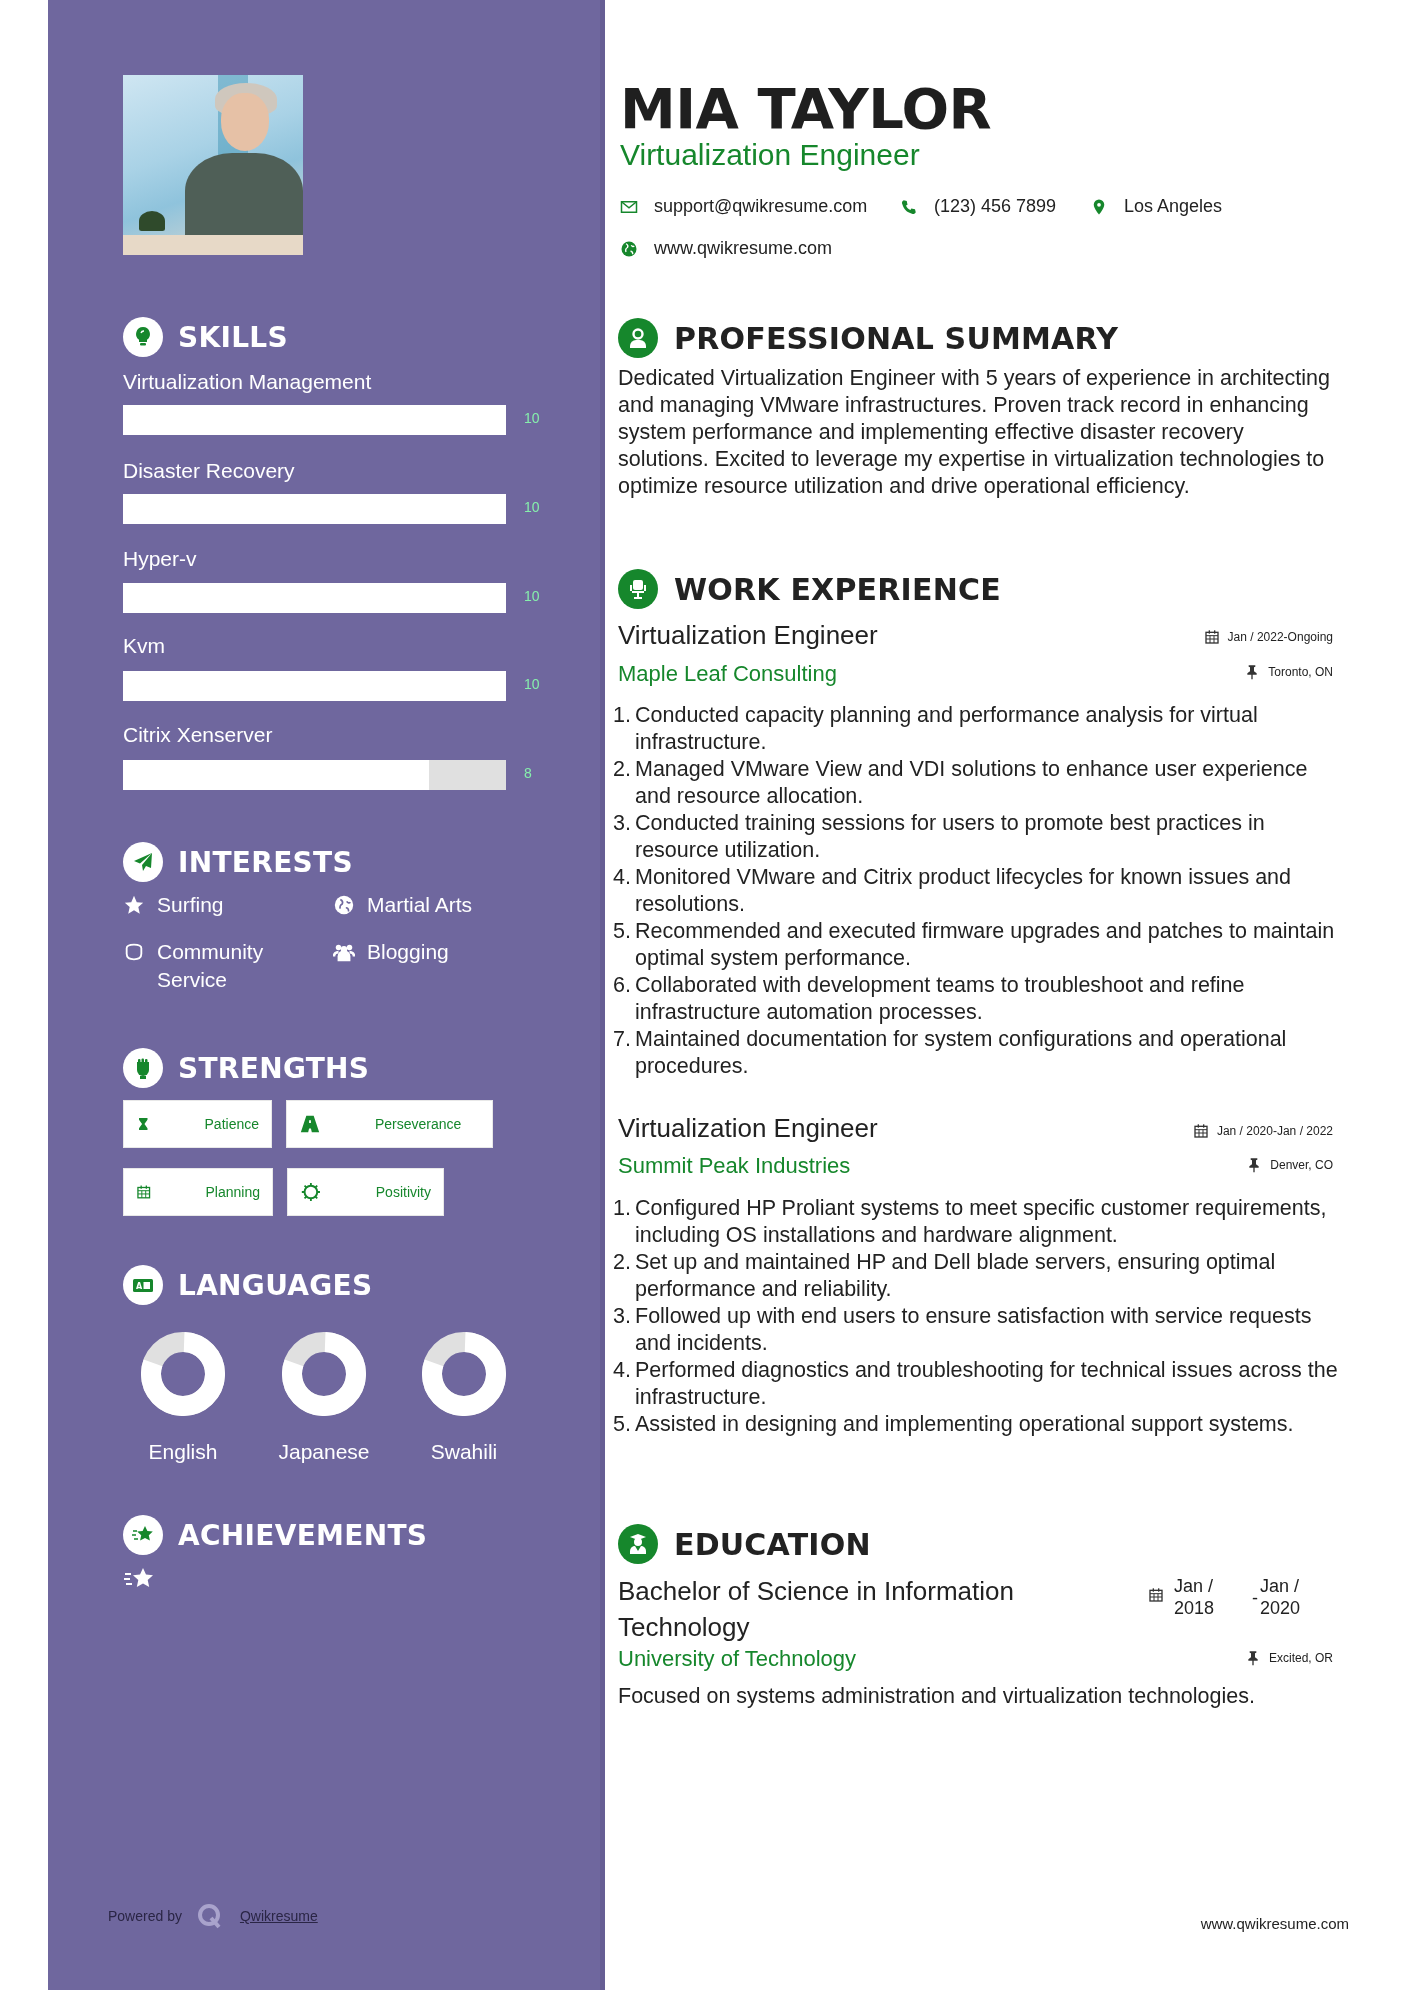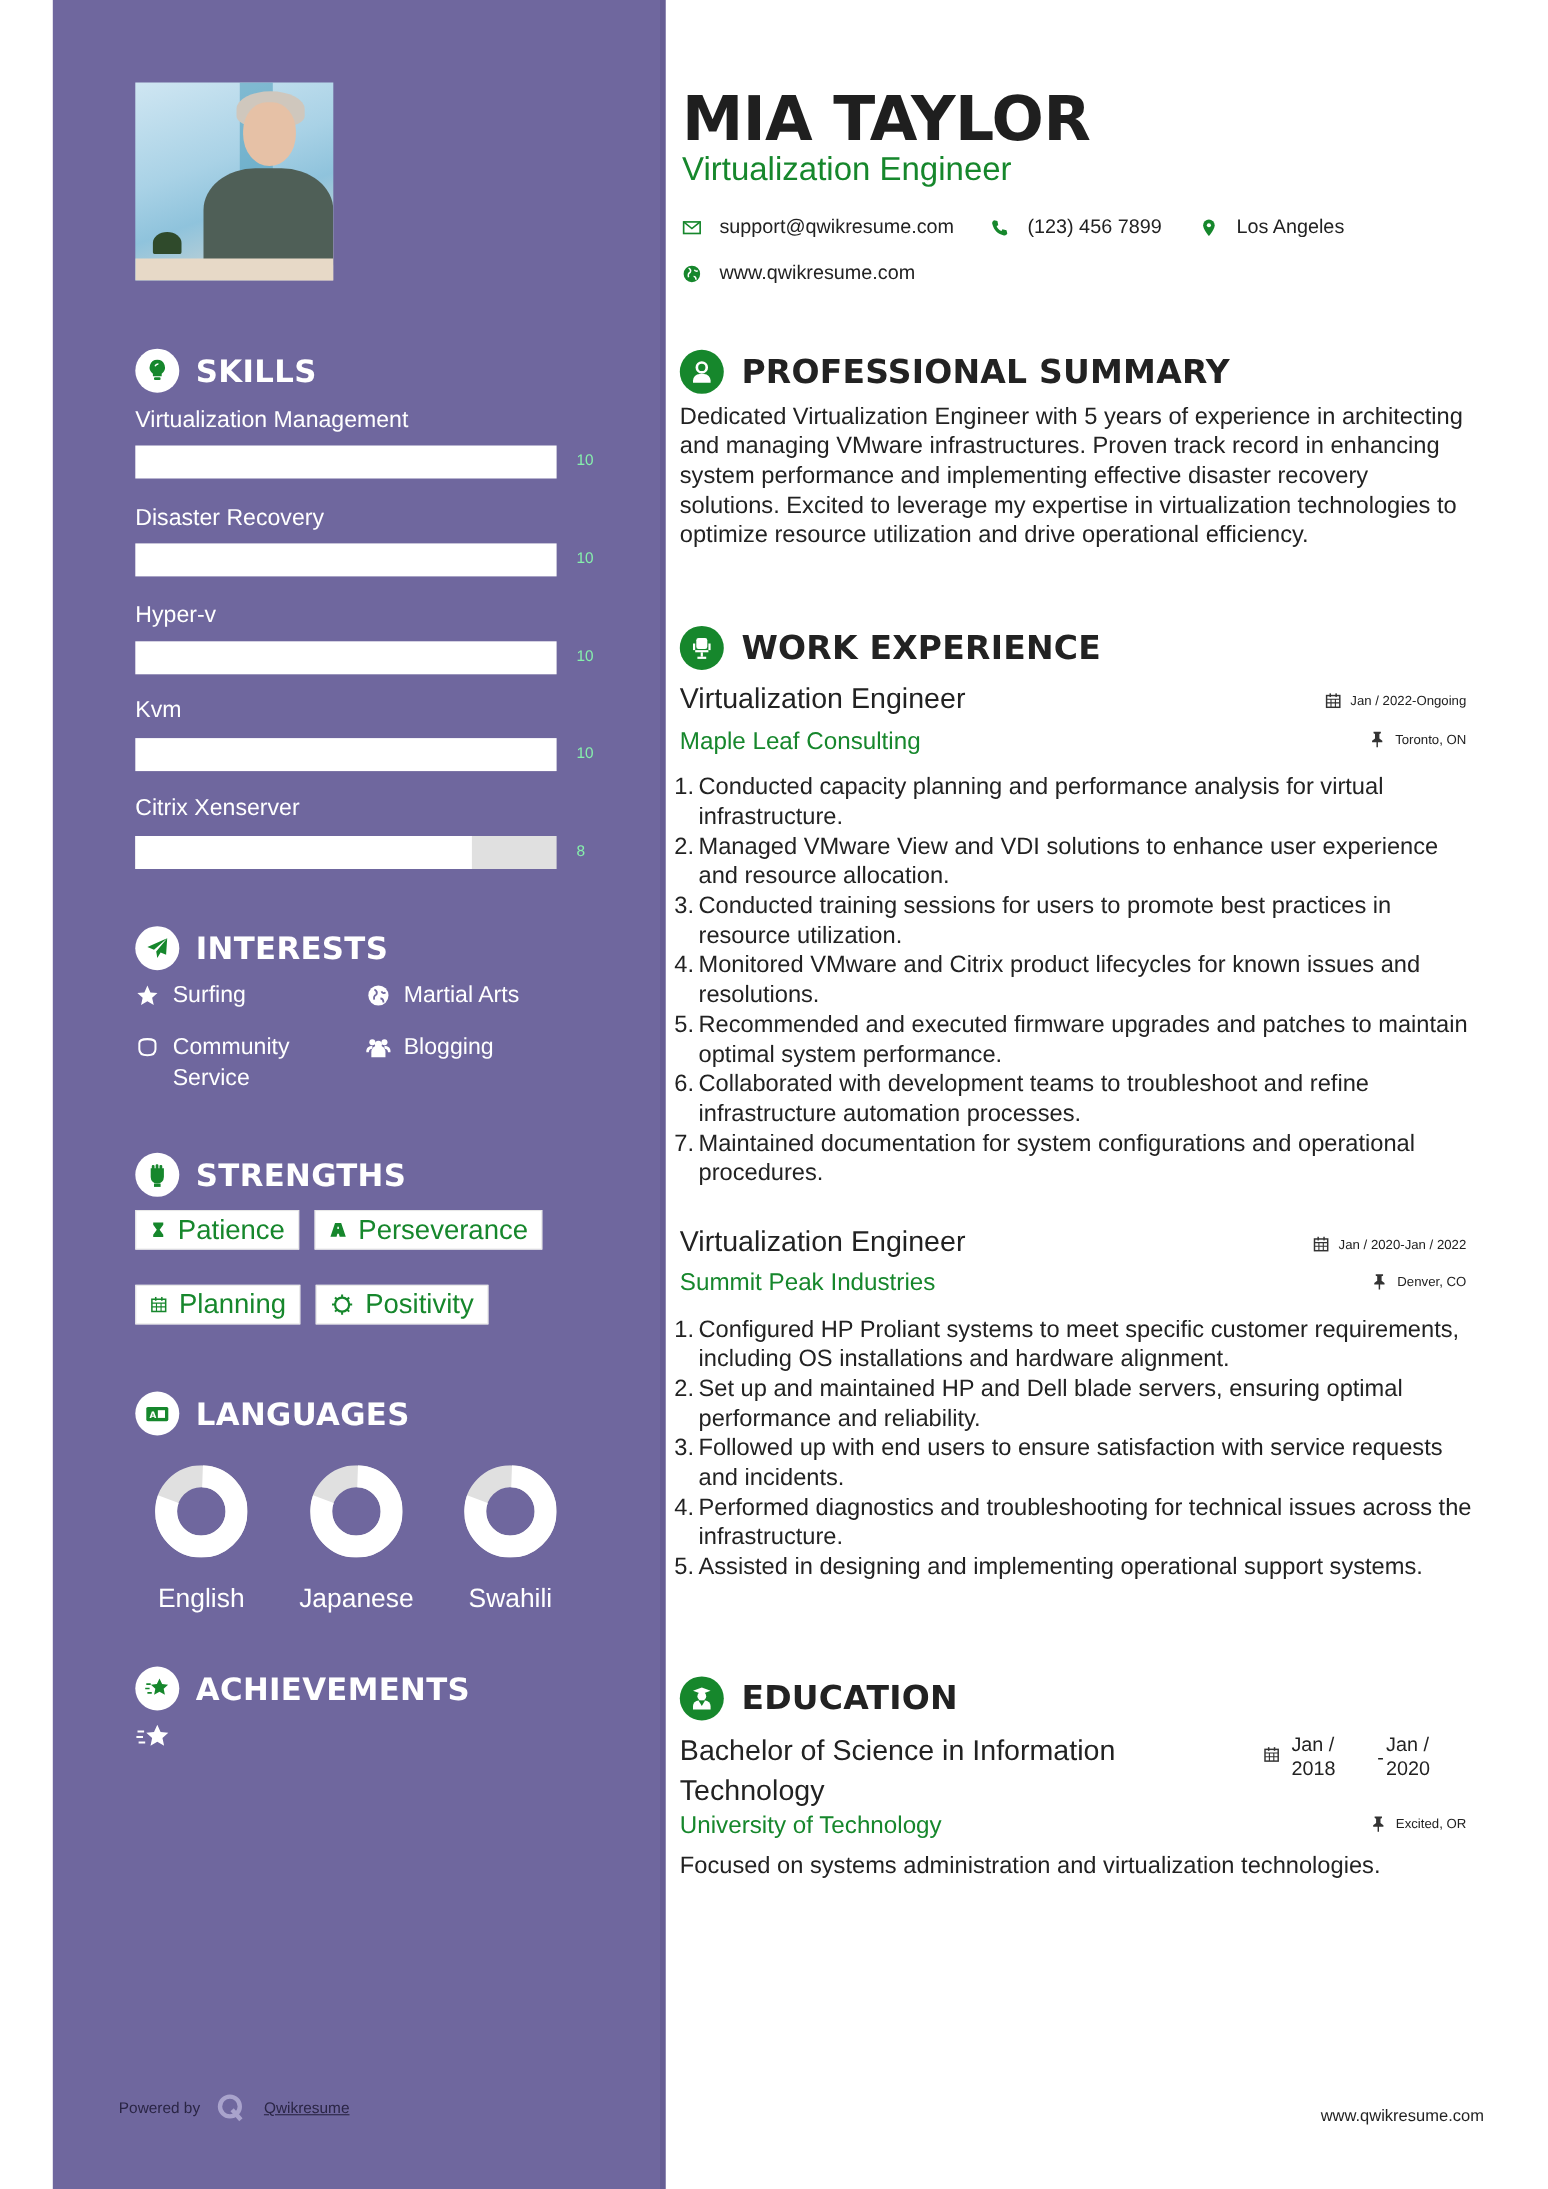--- a/index.html
+++ b/index.html
@@ -37,28 +37,28 @@
 
   .skill-label { position: absolute; left: 75px; font-size: 21px; color: #fff; }
   .skill-bar { position: absolute; left: 75px; width: 383px; height: 30px; background: #e0e0e0; }
   .skill-fill { height: 100%; background: #ffffff; }
   .skill-val { position: absolute; left: 476px; font-size: 14px; color: #86efac; }
 
   .interest { position: absolute; display: flex; align-items: flex-start; font-size: 21px; color: #fff; line-height: 28px; }
   .interest .ic { width: 22px; height: 22px; margin-right: 12px; margin-top: 3px; flex: none; }
 
   .chip {
-    position: absolute; height: 36px; background: #fff; display: flex; align-items: center;
-    padding: 0 12px; color: #16872c; font-size: 25px; border: 1px solid #e8e8e8;
+    position: absolute; height: 48px; background: #fff; display: flex; align-items: center;
+    padding: 0 12px; color: #16872c; font-size: 14px; border: 1px solid #e8e8e8; gap: 44px;
   }
   .chip svg { width: 22px; height: 22px; margin-right: 10px; }
 
   .lang { position: absolute; width: 110px; text-align: center; }
   .lang svg { width: 84px; height: 84px; display: block; margin: 0 auto; }
-  .lang .lang-name { margin-top: 24px; font-size: 24px; color: #fff; }
+  .lang .lang-name { margin-top: 24px; font-size: 21px; color: #fff; }
 
   .ach { position: absolute; left: 75px; width: 420px; display: flex; font-size: 21px; line-height: 28.5px; color: #fff; }
   .ach .ic { width: 34px; height: 30px; flex: none; margin-right: 12px; }
 
   .powered { position: absolute; left: 60px; top: 1902px; display: flex; align-items: center; font-size: 14px; color: #2a2545; }
   .powered .q { width: 28px; height: 28px; margin: 0 16px 0 14px; }
   .powered a { color: #2a2545; text-decoration: underline; }
   .name { position: absolute; left: 620px; top: 76px; font-family: "DejaVu Sans", sans-serif; font-weight: bold; font-size: 56px; letter-spacing: -0.5px; color: #1f1f1f; }
   .title { position: absolute; left: 620px; top: 138px; font-size: 30px; color: #16872c; }
   .contact { position: absolute; display: flex; align-items: center; font-size: 18px; color: #222; }

